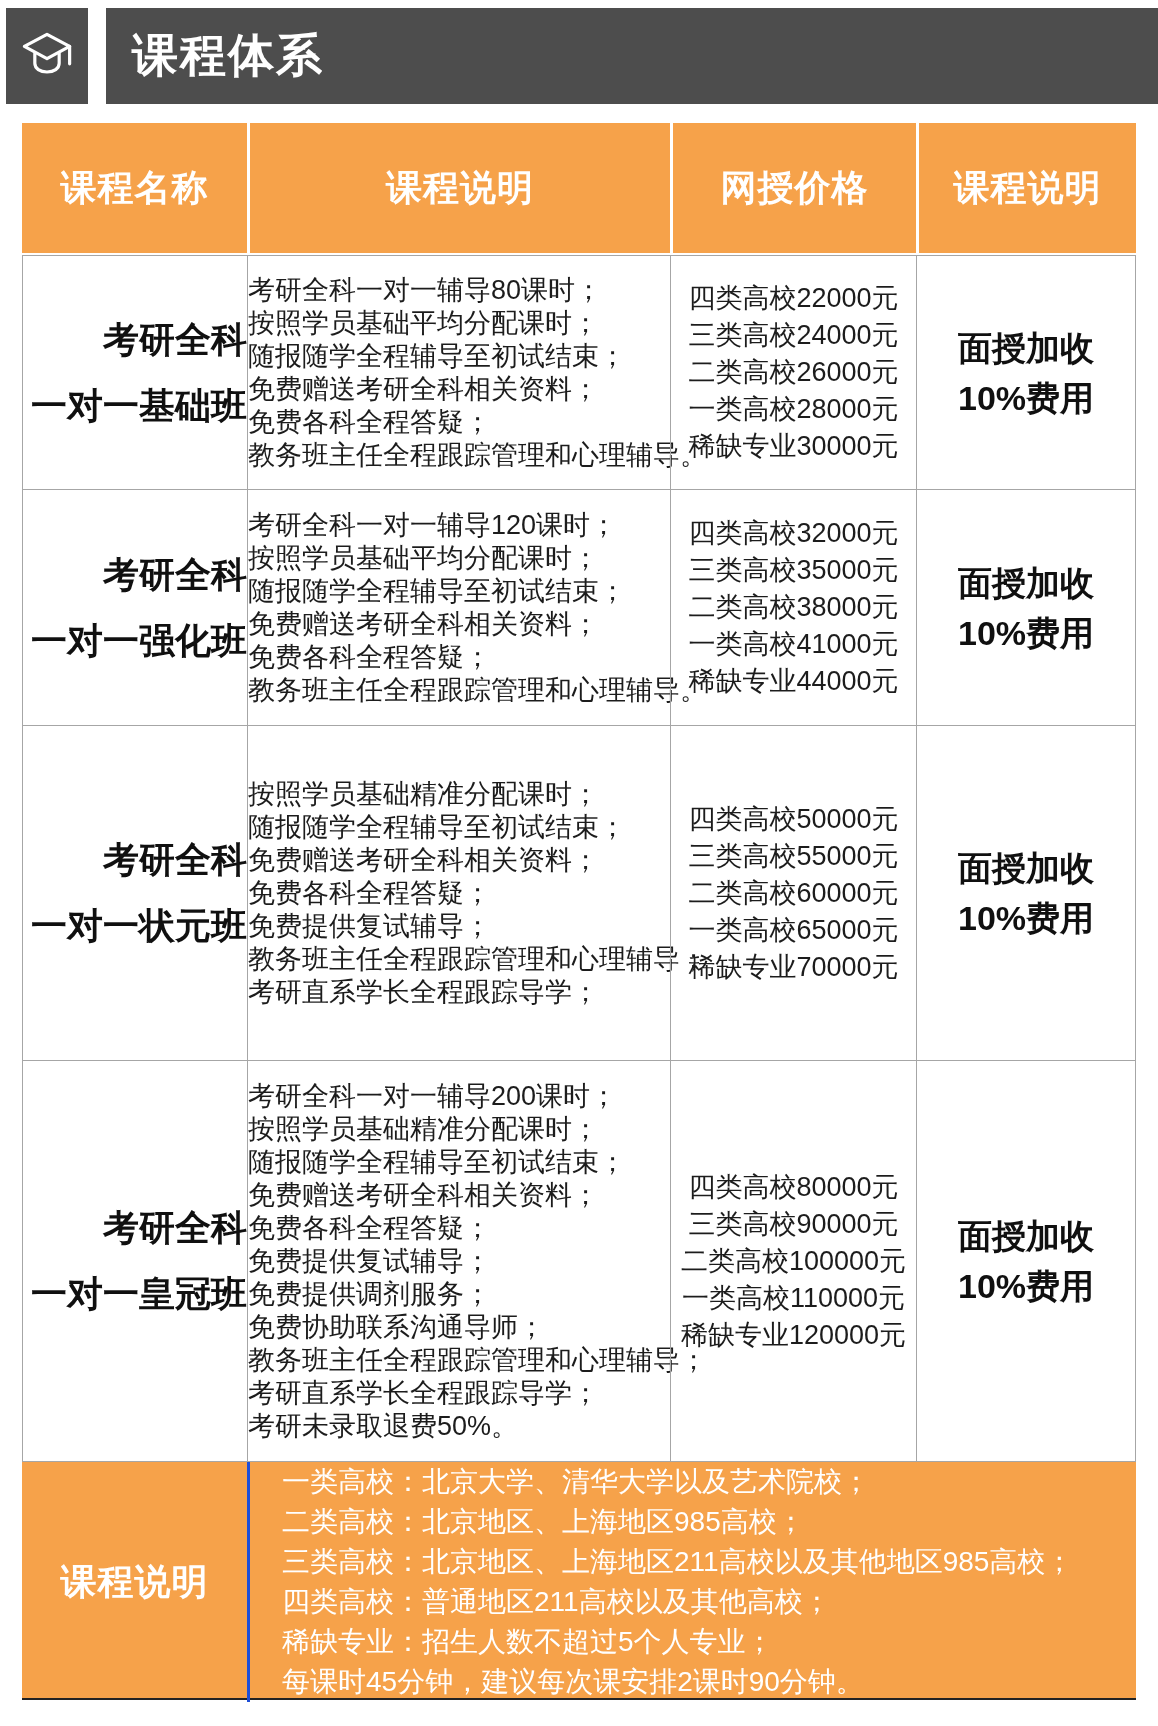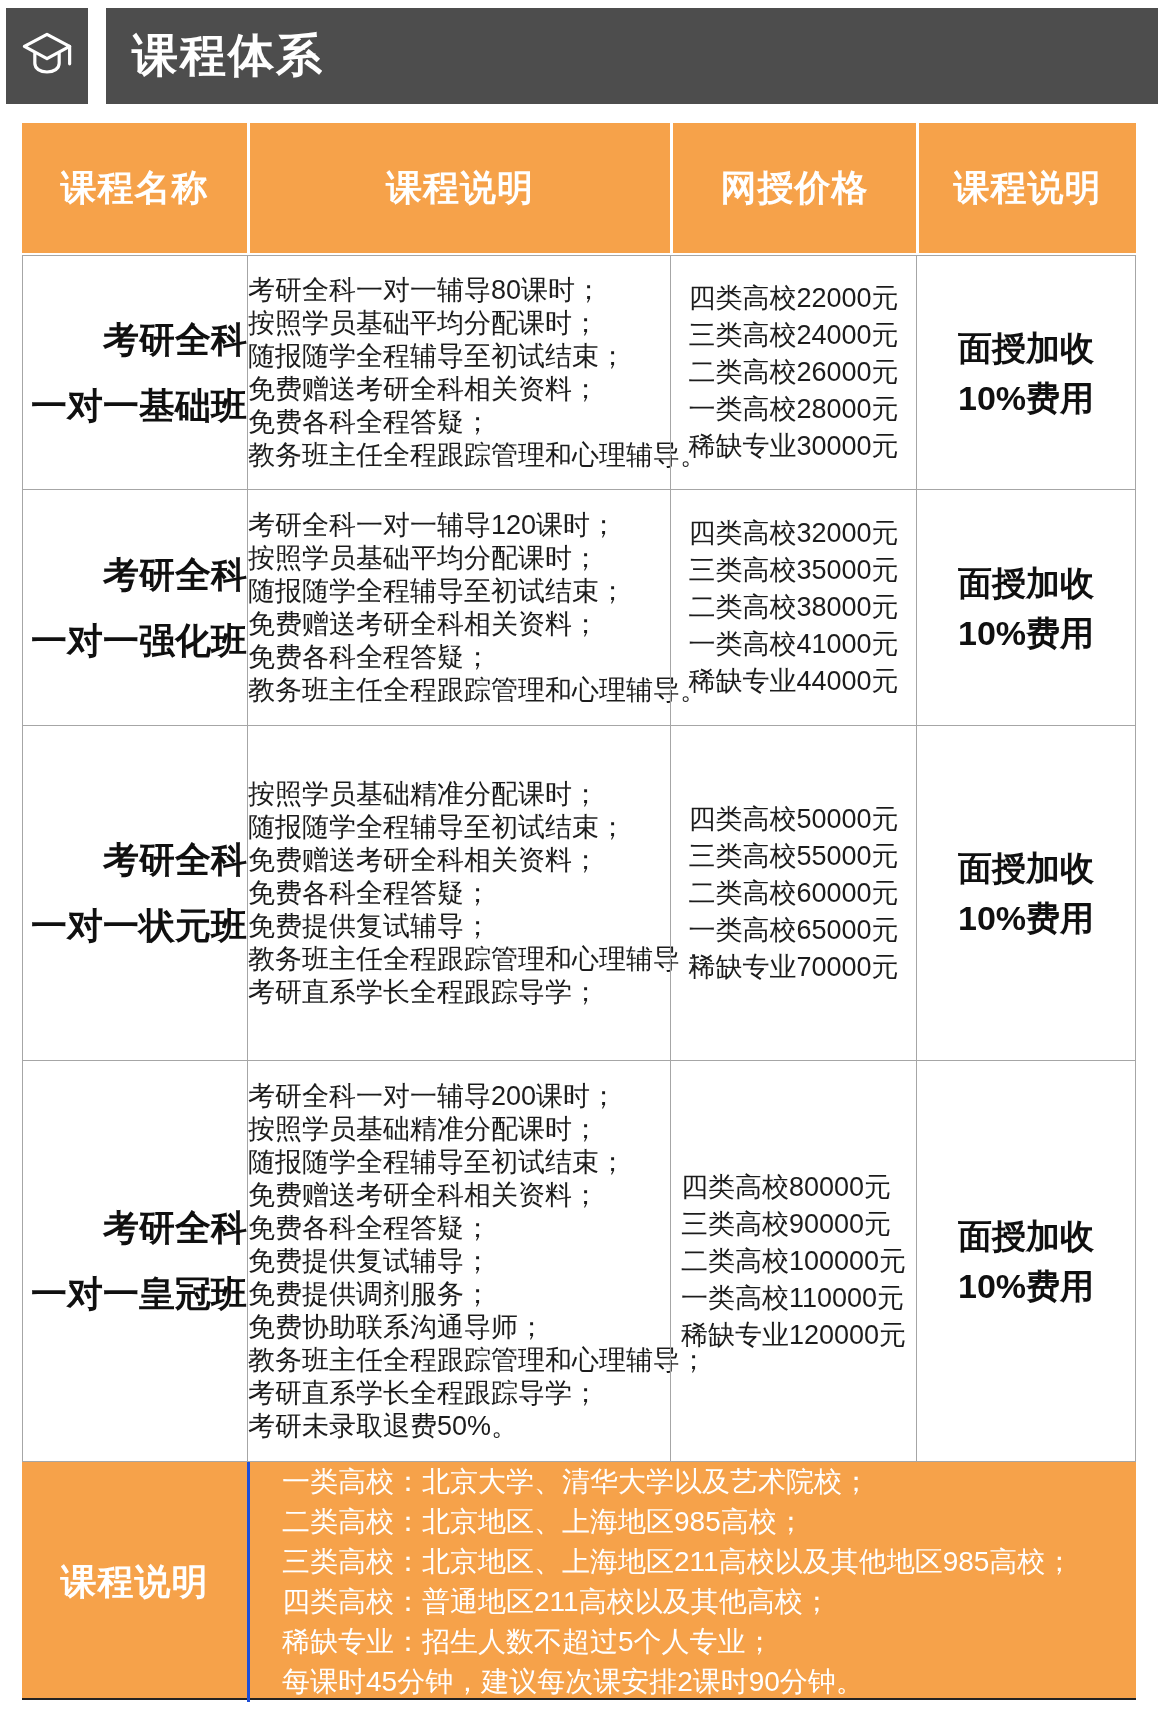--- a/index.html
+++ b/index.html
@@ -114,20 +114,21 @@
   .cell-online {
     display: flex;
     align-items: center;
     justify-content: center;
   }
   .price-block { width: fit-content; }
   .price-line {
     font-size: 27px;
     line-height: 37px;
     white-space: nowrap;
+    text-align: center;
   }
 
   .cell-offline {
     display: flex;
     flex-direction: column;
     align-items: center;
     justify-content: center;
   }
   .offline-line {
     font-size: 34px;

